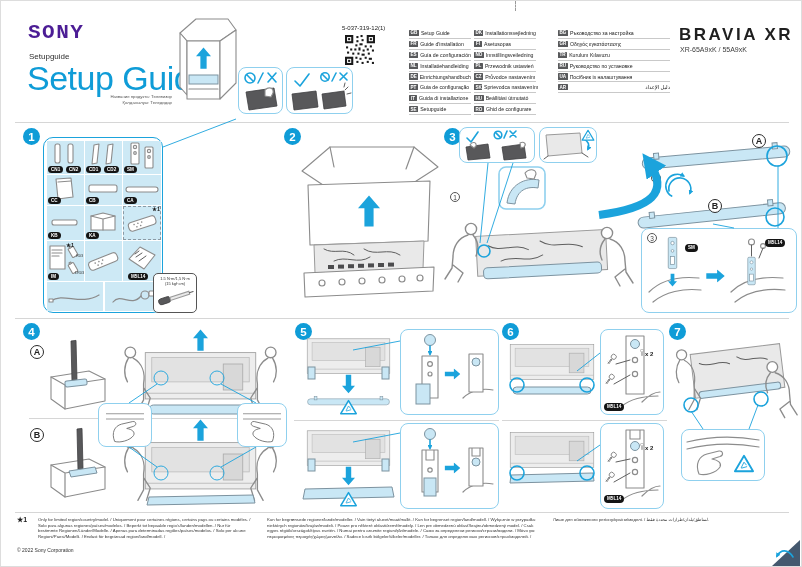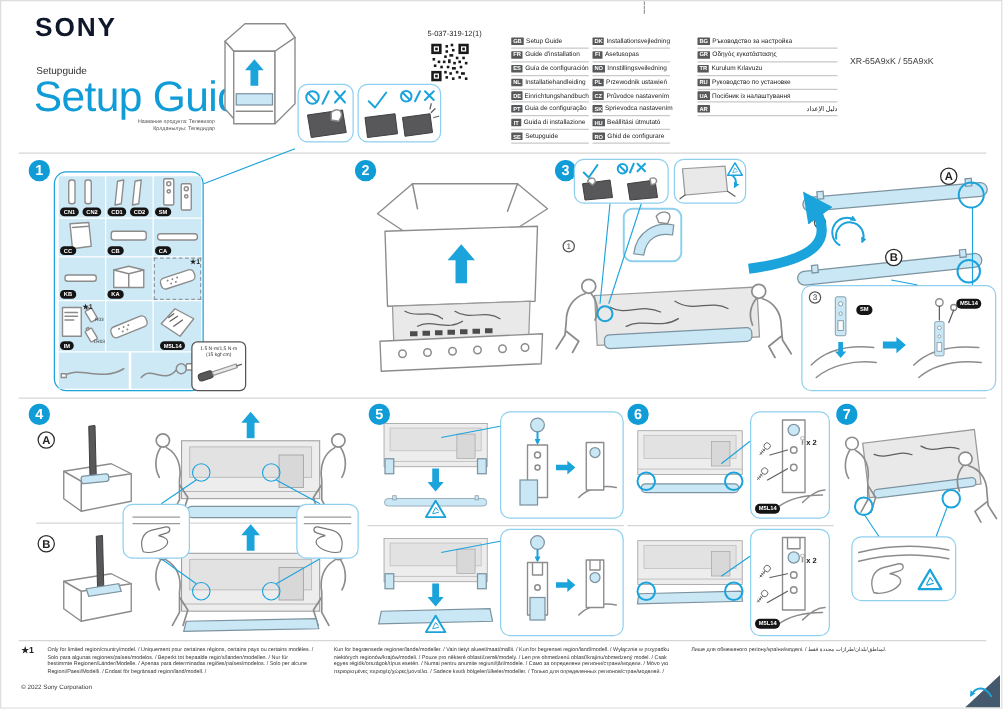--- a/index.html
+++ b/index.html
@@ -76,21 +76,21 @@
       <symbol id="sym-bracket" viewBox="0 0 20 48">
         <rect x="4" y="2" width="12" height="44" rx="2" fill="#c9e7f5" stroke="#7d93a0"></rect>
         <circle cx="10" cy="10" r="2.4" fill="#fff" stroke="#7d93a0"></circle>
         <circle cx="10" cy="21" r="1.9" fill="#fff" stroke="#7d93a0"></circle>
         <rect x="7" y="29" width="6" height="11" fill="#fff" stroke="#7d93a0"></rect>
       </symbol>
     </defs>
   </svg>
 
   
-  <div class="abs" style="left:27px;top:10px;font-family:Liberation Sans, sans-serif;font-weight:700;font-size:21px;letter-spacing:1.5px;color:#0f172a">SONY</div>
+  <div class="abs" style="left:27px;top:20px;font-family:Liberation Mono, monospace;font-weight:700;font-size:21px;letter-spacing:1.5px;color:#4c1d95">SONY</div>
   <div class="abs" style="left:28px;top:51px;font-size:8px;color:#2e2e2e">Setupguide</div>
   <div class="abs" style="left:26px;top:58px;font-size:34px;color:#0f9cd7;letter-spacing:-.5px">Setup Guide</div>
   <div class="abs tiny" style="left:93px;top:93px;width:78px;text-align:right;color:#555">Название продукта: Телевизор</div>
   <div class="abs tiny" style="left:93px;top:99px;width:78px;text-align:right;color:#555">Қолданылуы: Теледидар</div>
 
   
   <svg class="abs" style="left:171px;top:12px" width="68" height="104" viewBox="0 0 68 104">
     <path class="fw" d="M8 20 L24 6 L56 6 L64 17 L48 28 L15 28 Z"></path>
     <path class="fw" d="M8 20 L15 28 L15 82 L8 74 Z"></path>
     <path class="fw" d="M15 28 L48 28 L48 86 L15 86 Z"></path>
@@ -261,20 +261,21 @@
     <div class="lang-item">
         <span class="lang-tag">UA</span>
         <span class="lang-label">Посібник із налаштування</span>
       </div>
     <div class="lang-item">
         <span class="lang-tag">AR</span>
         <span class="lang-label" style="margin-left:auto;direction:rtl">دليل الإعداد</span>
       </div>
   </div>
 
+  <div class="abs" style="left:678px;top:24px;font-size:17px;font-weight:700;letter-spacing:2.5px;color:#1f1f1f">BRAVIA XR</div>
   <div class="abs" style="left:679px;top:45px;font-size:7px;color:#3c3c3c">XR-65A9xK / 55A9xK</div>
 
   <div class="rule" style="left:14px;top:121px;width:774px"></div>
 
   
   <div class="badge" style="left:22px;top:127px">1</div>
 
   
   <div class="abs" style="left:42px;top:136px;width:120px;height:176px;border:1.5px solid #1ba3dc;border-radius:10px;background:#fff">
 

